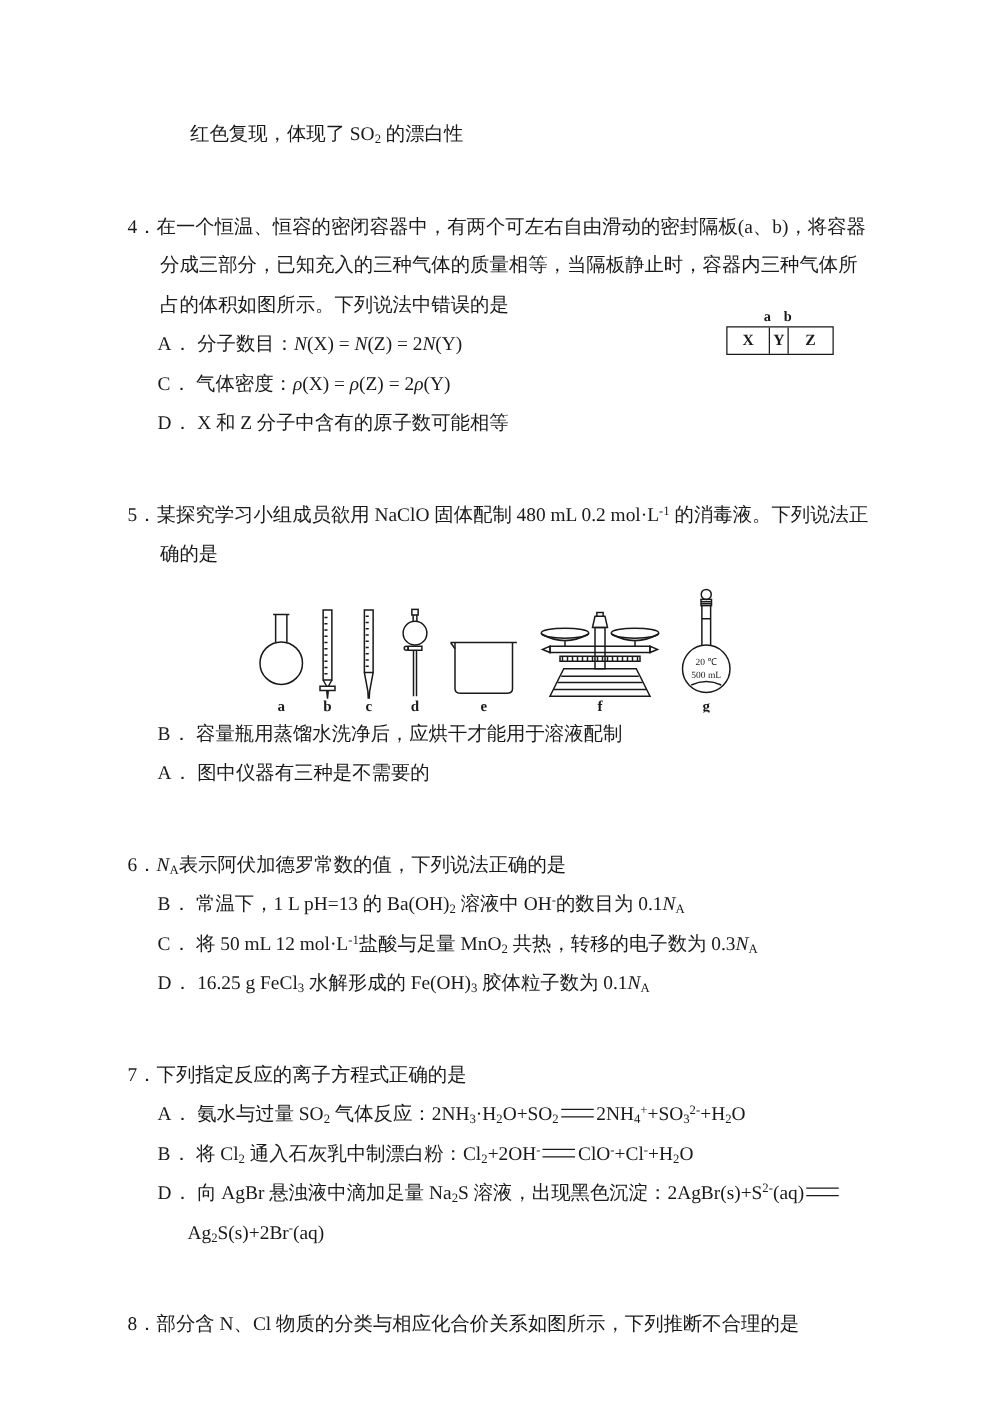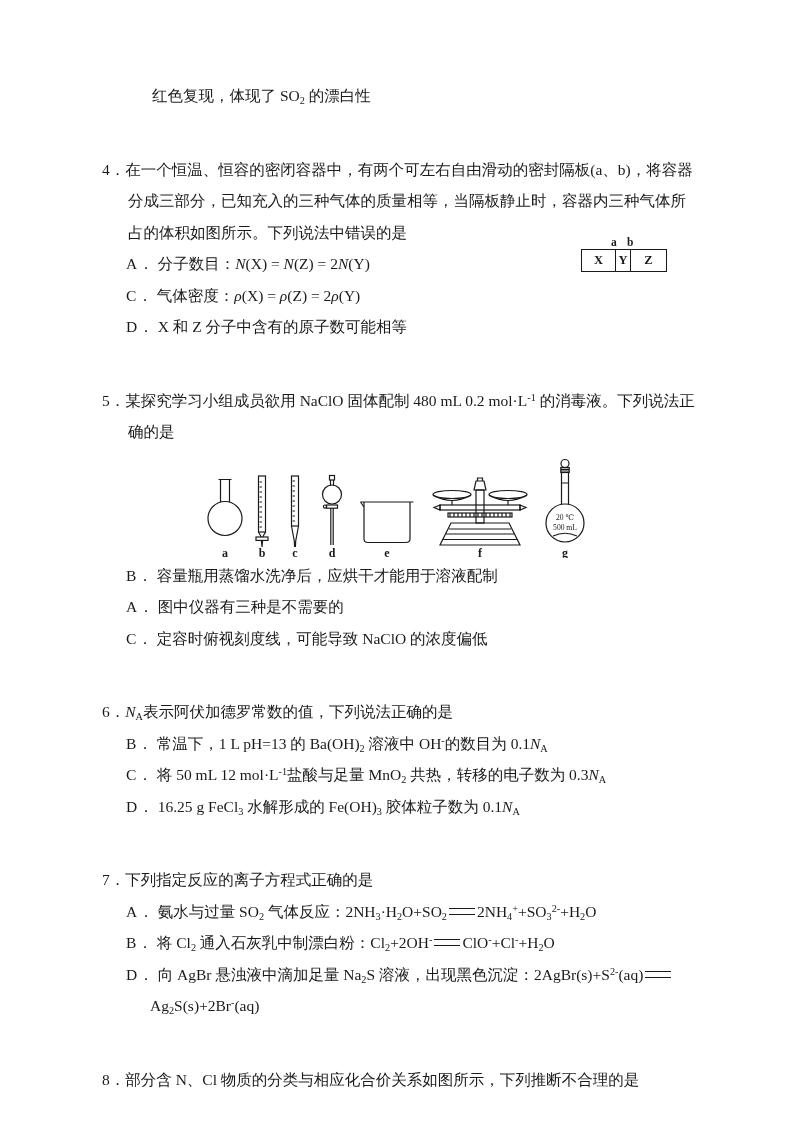--- a/index.html
+++ b/index.html
@@ -6,24 +6,25 @@
   .page {
     position:relative;
     width:794px; height:1123px;
     background:#ffffff;
     overflow:hidden;
     font-family:"Liberation Serif","DejaVu Serif",serif;
     color:#1a1a1a;
   }
   .doc {
     position:absolute;
-    left:102px; top:80px;
+    left:102px; top:92px;
     width:594px;
     font-size:15.5px;
     line-height:31.5px;
+    font-family:Liberation Serif, serif;
   }
   .intro-line { padding-left:50px; }
   .stem { padding-left:26px; text-indent:-26px;margin-top:42px; }
   .q { margin-top:7px; }
   .opts { position:relative; }
   .opt { padding-left:48px; text-indent:-24px; }
   .optlabel { margin-right:3px; letter-spacing:1px; }
   sub { font-size:66%; line-height:0; vertical-align:-0.25em; }
   sup { font-size:66%; line-height:0; vertical-align:0.5em; }
   i { font-style:italic; }
@@ -160,21 +161,20 @@
           <text class="app-label" x="142" y="107" text-anchor="middle">d</text>
           <text class="app-label" x="197" y="107" text-anchor="middle">e</text>
           <text class="app-label" x="290" y="107" text-anchor="middle">f</text>
           <text class="app-label" x="375" y="107" text-anchor="middle">g</text>
         </svg>
       </div>
 
       <div class="opts">
         <div class="opt"><span class="optlabel">B．</span><span>容量瓶用蒸馏水洗净后，应烘干才能用于溶液配制</span></div>
         <div class="opt"><span class="optlabel">A．</span><span>图中仪器有三种是不需要的</span></div>
-        <div class="opt"><span class="optlabel">C．</span><span>定容时俯视刻度线，可能导致 NaClO 的浓度偏低</span></div>
       </div>
     </div>
 
     <div class="q">
       <div class="stem">
         <span class="qnum">6．</span><span><i>N</i><sub>A</sub>表示阿伏加德罗常数的值，下列说法正确的是</span>
       </div>
       <div class="opts">
         <div class="opt"><span class="optlabel">B．</span><span>常温下，1 L pH=13 的 Ba(OH)<sub>2</sub> 溶液中 OH<sup>-</sup>的数目为 0.1<i>N</i><sub>A</sub></span></div>
         <div class="opt"><span class="optlabel">C．</span><span>将 50 mL 12 mol·L<sup>-1</sup>盐酸与足量 MnO<sub>2</sub> 共热，转移的电子数为 0.3<i>N</i><sub>A</sub></span></div>

